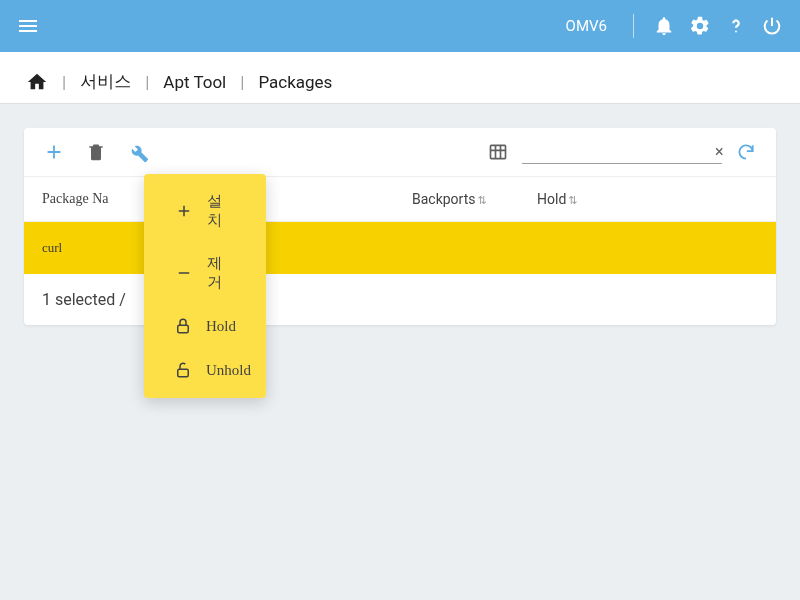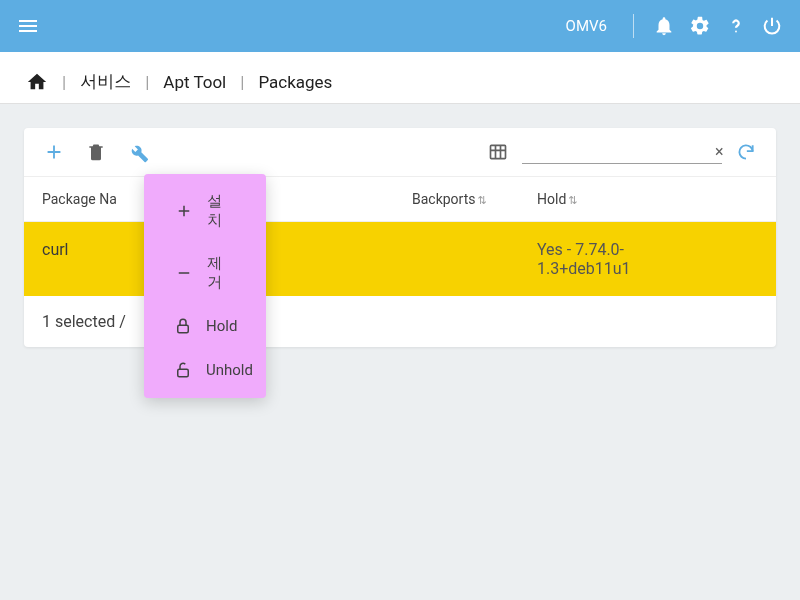--- a/index.html
+++ b/index.html
@@ -24,36 +24,36 @@
   .toolbar .actions { display: flex; gap: 18px; }
   .tool-btn { color: #5dade2; cursor: pointer; display:flex; align-items:center; justify-content:center; width:24px; height:24px;}
   .tool-btn.gray { color: #616161; }
   .toolbar .spacer { flex: 1; }
   .toolbar .right-tools { display: flex; align-items: center; gap: 12px; }
   .search-box { border-bottom: 1px solid #9e9e9e; width: 200px; display: flex; align-items: center; padding: 2px 0; gap:6px;}
   .search-box input { border: none; outline: none; flex:1; font-size:14px; background:transparent;}
   .close-x { color:#616161; cursor:pointer; font-size:16px;}
   
   .table-head { display: flex; padding: 14px 18px; font-size: 14px; color: #424242; border-bottom: 1px solid #eee;}
-  .col-name { width: 370px; }
+  .col-name { width: 370px; font-family: Liberation Serif, serif; }
   .col-back { width: 125px; }
   .col-inst { width: 130px; }
   .col-hold { flex:1; }
   .sort { color:#9e9e9e; font-size:11px; margin-left:2px;}
   
-  .row { display: flex; padding: 18px 18px; font-size: 16px; }
+  .row { display: flex; padding: 18px 18px; font-size: 13px; }
   .row.selected { background: #f7d200; color:#3a3a3a; }
   .row .col-name { width: 370px; }
   .row .col-back { width: 125px; }
   .row .col-inst { width: 130px; color:#555; }
   .row .col-hold { flex:1; color:#555; }
   
   .footer { padding: 16px 18px; font-size: 16px; color: #424242; }
   
-  .menu { position: absolute; top: 46px; left: 120px; width: 122px; background: #f0abfc; border-radius: 4px; box-shadow: 0 4px 16px rgba(0,0,0,0.18); padding: 6px 14px; z-index: 10;}
+  .menu { position: absolute; top: 46px; left: 120px; width: 122px; background: #fde047; border-radius: 4px; box-shadow: 0 4px 16px rgba(0,0,0,0.18); padding: 6px 14px; z-index: 10; font-family: Liberation Serif, serif;}
   .menu-item { display: flex; align-items: center; gap: 14px; padding: 12px 16px; font-size: 15px; color: #424242; cursor: pointer;}
   .menu-icon { width:20px; height:20px; display:flex; align-items:center; justify-content:center; color:#424242;}
 </style>
 </head>
 <body>
 
 <div class="topbar">
   <div class="left">
     <div class="hamburger">
       <svg viewBox="0 0 24 24" fill="white">
@@ -151,21 +151,20 @@
 
     <div class="table-head">
       <div class="col-name"><span>Package Na</span></div>
       <div class="col-back"><span>Backports</span><span class="sort">⇅</span></div>
       <div class="col-hold"><span>Hold</span><span class="sort">⇅</span></div>
     </div>
 
     <div class="row selected">
       <div class="col-name">curl</div>
       <div class="col-back"></div>
-      <div class="col-inst">Yes - 7.74.0-1.3+deb11u1</div>
     </div>
 
     <div class="footer">1 selected /</div>
 
     <div class="menu">
       <div class="menu-item">
         <span class="menu-icon">
           <svg viewBox="0 0 24 24" fill="currentColor" width="18" height="18">
               <path d="M11 5h2v14h-2z M5 11h14v2H5z"></path>
             </svg>

